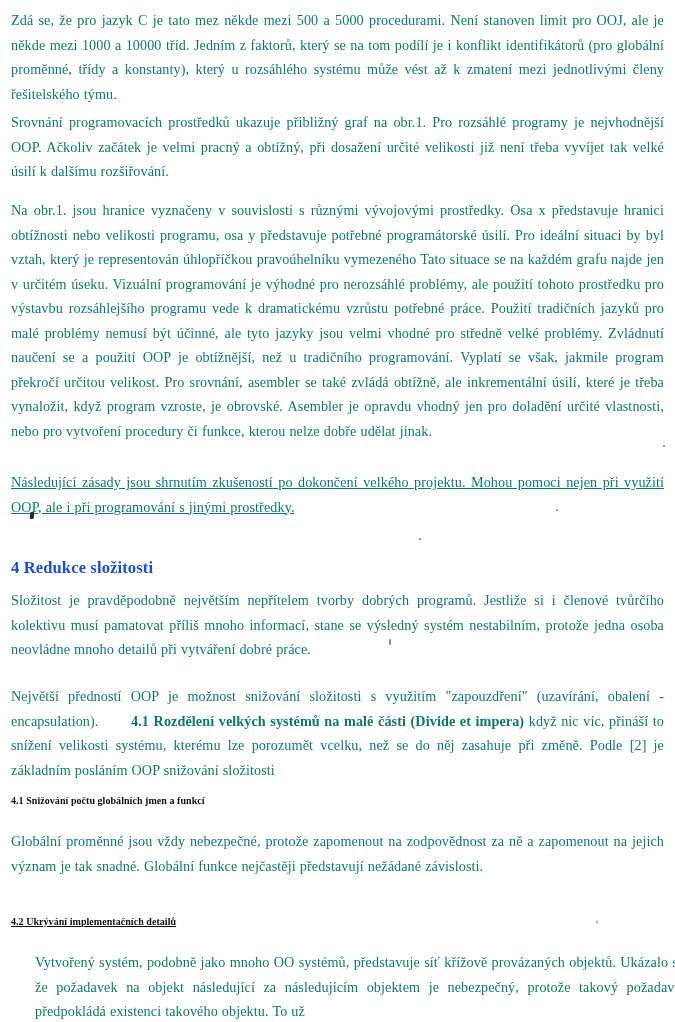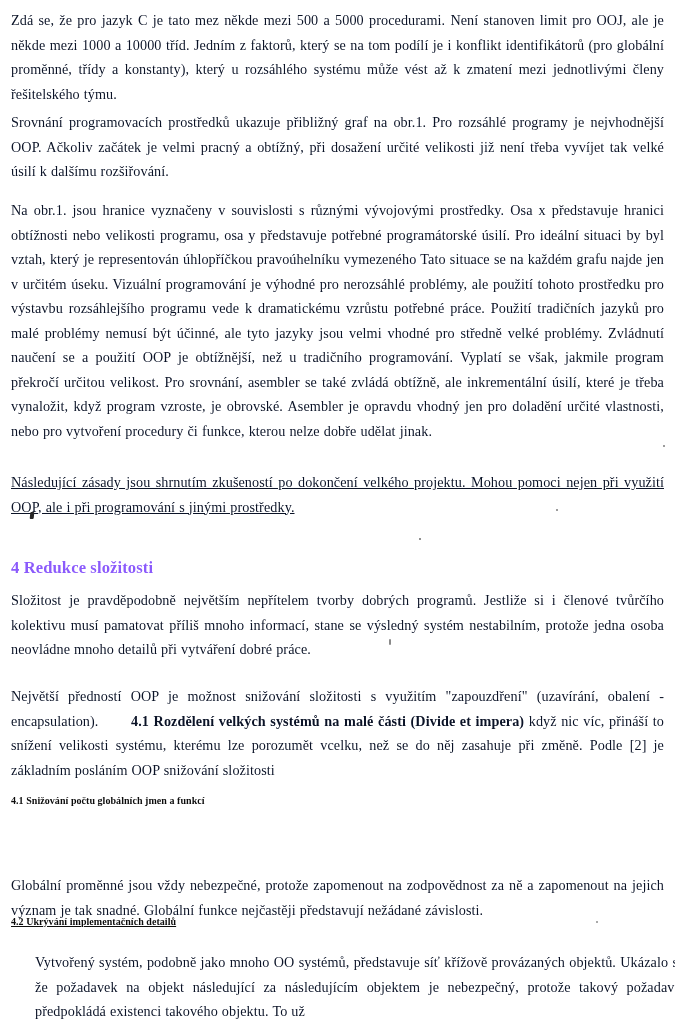--- a/index.html
+++ b/index.html
@@ -30,31 +30,31 @@
   }
 
   p.body-text {
     margin: 0 0 0 0;
     text-align: justify;
     text-justify: inter-word;
     font-size: 14.2px;
     line-height: 24.5px;
     letter-spacing: 0.08px;
     word-spacing: 0.4px;
-    color: #0f172a;
+    color: #0f766e;
     font-weight: 500;
   }
 
   h1.section-heading {
     margin: 0;
     font-size: 16.6px;
     line-height: 24px;
     font-weight: bold;
     letter-spacing: 0.1px;
-    color: #8b5cf6;
+    color: #1d4ed8;
   }
 
   h2.subsection-heading {
     margin: 0;
     font-size: 10px;
     line-height: 22px;
     font-weight: bold;
     letter-spacing: 0.05px;
     color: #101010;
   }
@@ -143,21 +143,21 @@
     <h1 class="section-heading blk" style="top:556px;">4 Redukce složitosti</h1>
 
     <p class="body-text blk" style="top:588px;">Složitost  je pravděpodobně  největším nepřítelem  tvorby dobrých programů. Jestliže si i členové tvůrčího kolektivu musí pamatovat příliš  mnoho informací,  stane se  výsledný systém nestabilním, protože jedna  osoba neovládne mnoho detailů  při vytváření dobré práce.</p>
 
     <p class="body-text blk" style="top:684px;">
       <span>Největší předností  OOP je  možnost snižování  složitosti s využitím "zapouzdření" (uzavírání, obalení - encapsulation).   </span><b class="inline-bold">4.1 Rozdělení velkých systémů na malé části (Divide et impera)</b><span> když nic  víc, přináší to snížení  velikosti systému, kterému lze porozumět vcelku, než se do něj zasahuje při změně. Podle [2] je základním posláním OOP snižování složitosti</span>
     </p>
 
     <h2 class="subsection-heading blk" style="top:790px;">4.1 Snižování počtu globálních jmen a funkcí</h2>
 
-    <p class="body-text blk" style="top:873px;">Globální  proměnné jsou  vždy nebezpečné,  protože zapomenout  na zodpovědnost za ně  a zapomenout na jejich význam  je tak snadné. Globální funkce nejčastěji představují nežádané závislosti.</p>
+    <p class="body-text blk" style="top:829px;">Globální  proměnné jsou  vždy nebezpečné,  protože zapomenout  na zodpovědnost za ně  a zapomenout na jejich význam  je tak snadné. Globální funkce nejčastěji představují nežádané závislosti.</p>
 
     <h2 class="subsection-heading blk" style="top:911px;text-decoration:underline;">4.2 Ukrývání implementačních detailů</h2>
 
     <p class="body-text blk" style="top:950px;margin-left:24px;">Vytvořený systém, podobně jako  mnoho OO systémů, představuje síť křížově provázaných objektů. Ukázalo se, že  požadavek na objekt následující  za  následujícím  objektem  je nebezpečný,  protože takový  požadavek předpokládá  existenci takového  objektu. To už</p>
 
   </div>
 
   <span class="speck speck-a"></span>
   <span class="speck speck-b"></span>
   <span class="speck speck-c"></span>

